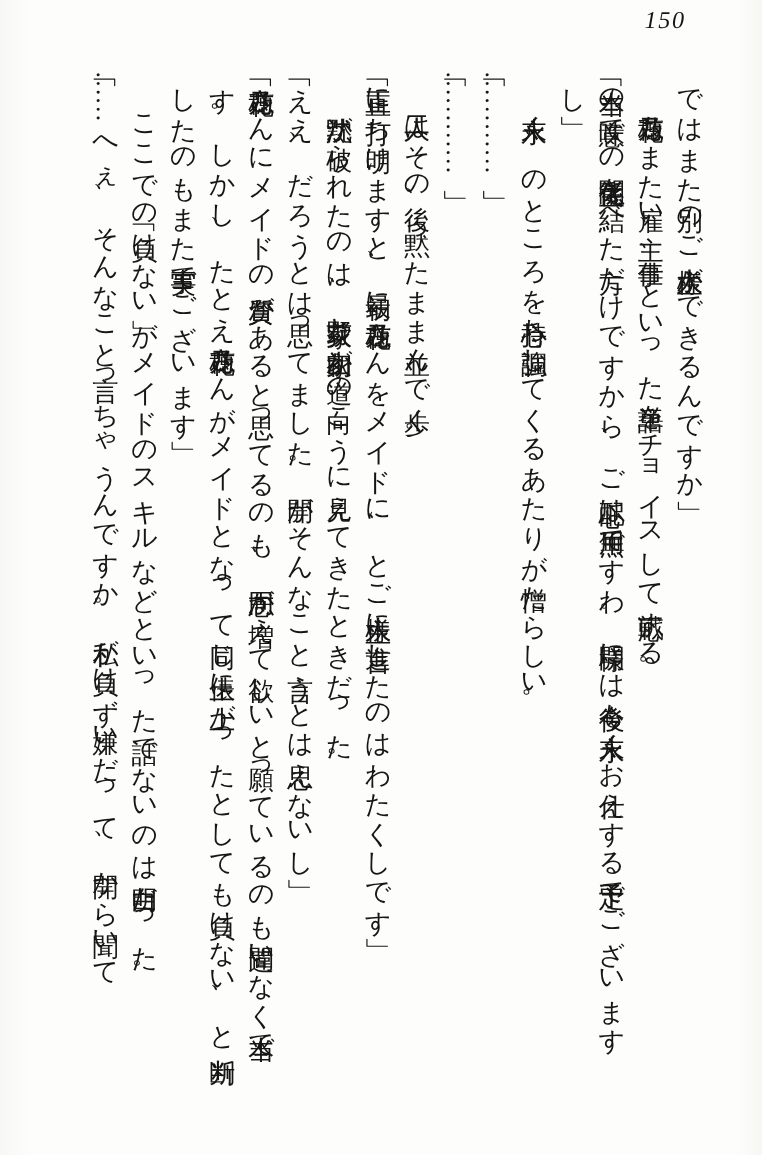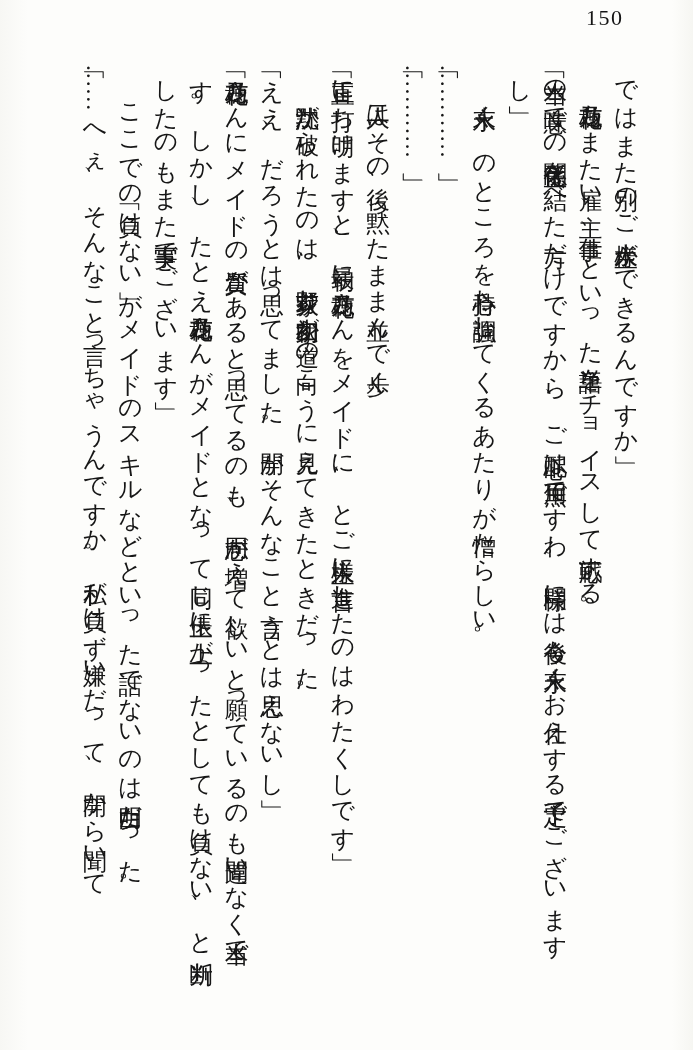--- a/index.html
+++ b/index.html
@@ -16,20 +16,21 @@
   }
   .page {
     position: absolute;
     inset: 0;
     background: linear-gradient(90deg, #f7f7f4 0%, #fdfdfb 4%, #fdfdfb 97%, #f6f6f2 100%);
   }
   .folio {
     position: absolute;
     top: 5px;
     left: 586px;
+    font-style: italic;
     font-size: 22px;
     letter-spacing: 1.5px;
     color: #151515;
   }
   .text-block {
     position: absolute;
     top: 64px;
     right: 50px;
     height: 899px;
     writing-mode: vertical-rl;

